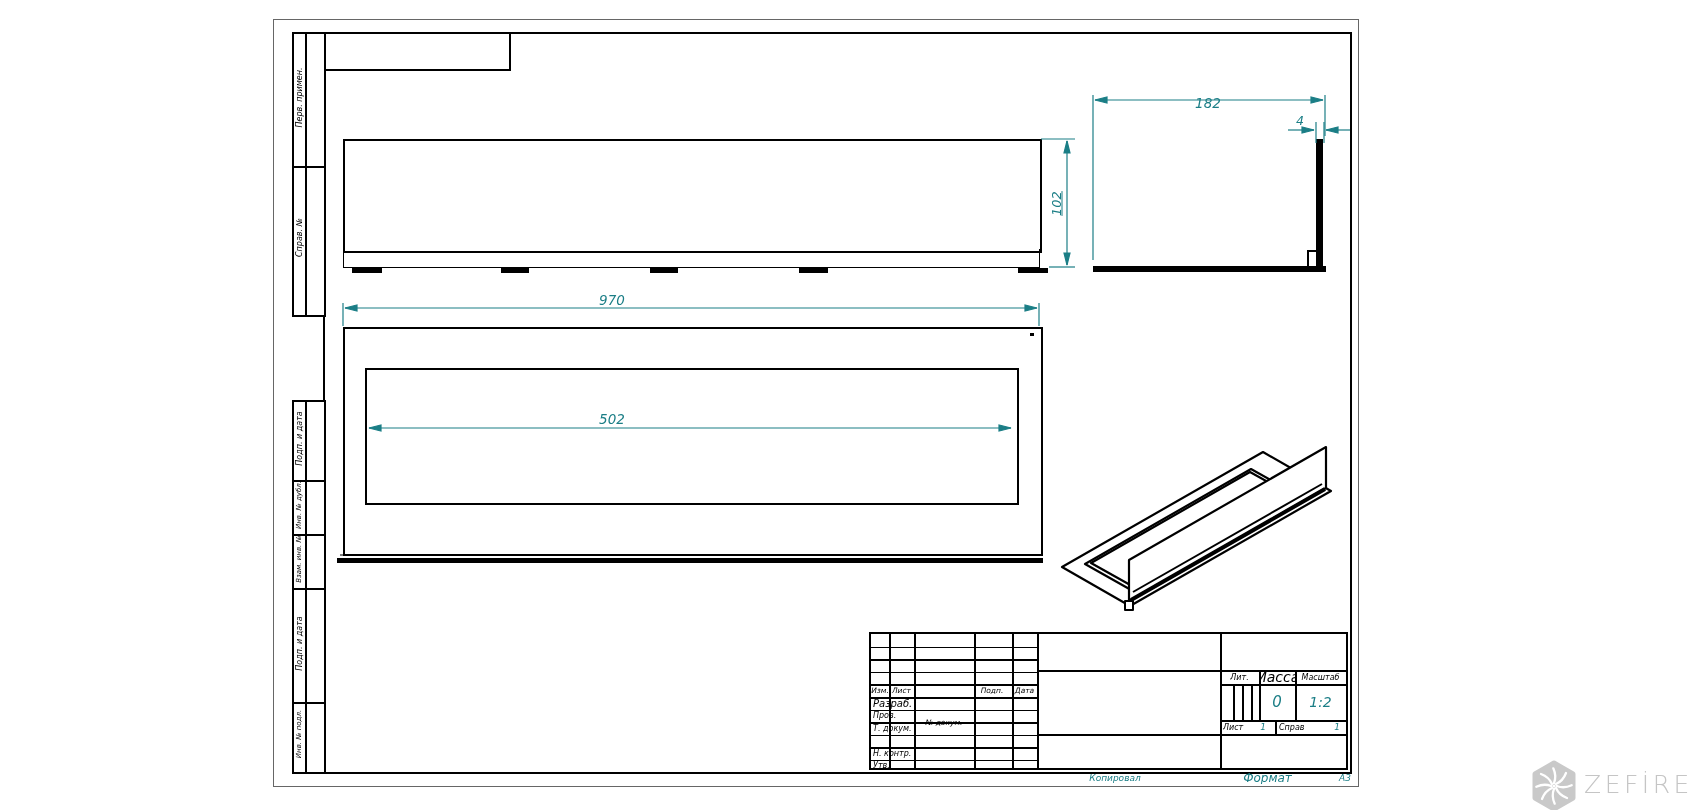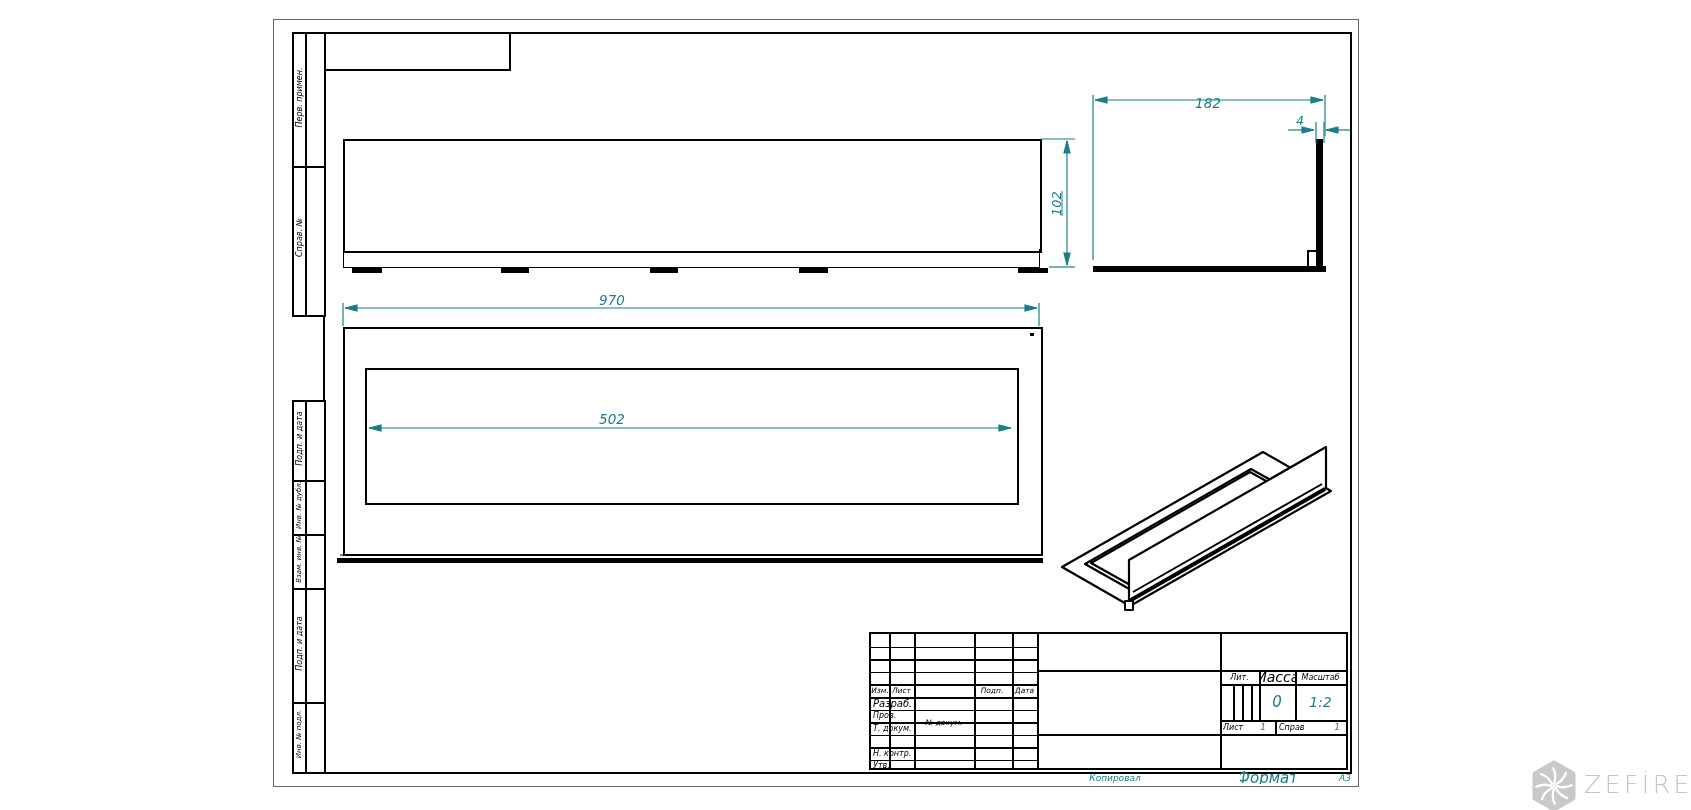--- a/index.html
+++ b/index.html
@@ -211,18 +211,18 @@
     <div class="cell" style="left:424px;top:36px;width:51px;height:14px;font-size:8px;">Масштаб</div>
     <div class="cell teal" style="left:388px;top:50px;width:36px;height:36px;font-size:15px;color:#1b7e86;">0</div>
     <div class="cell teal" style="left:424px;top:50px;width:51px;height:36px;font-size:14px;color:#1b7e86;">1:2</div>
     <div class="cell cell-l" style="left:352px;top:86px;width:30px;height:14px;font-size:8px;">Лист</div>
     <div class="cell teal" style="left:384px;top:86px;width:16px;height:14px;font-size:9px;color:#1b7e86;">1</div>
     <div class="cell cell-l" style="left:408px;top:86px;width:42px;height:14px;font-size:8px;">Справ</div>
     <div class="cell teal" style="left:458px;top:86px;width:16px;height:14px;font-size:9px;color:#1b7e86;">1</div>
   </div>
 
   <div class="cell teal" style="left:1075px;top:771px;width:80px;height:13px;font-size:9px;color:#1b7e86;">Копировал</div>
-  <div class="cell teal" style="left:1240px;top:771px;width:55px;height:13px;font-size:15px;color:#1b7e86;">Формат</div>
+  <div class="cell teal" style="left:1240px;top:771px;width:55px;height:13px;font-size:12px;color:#1b7e86;">Формат</div>
   <div class="cell teal" style="left:1292px;top:771px;width:28px;height:13px;font-size:9px;color:#1b7e86;margin-left:39px;">А3</div>
 
   <div class="logo-text" style="left:1584px;top:770px;">ZEFİRE</div>
 
 </div>
 
 </body></html>

